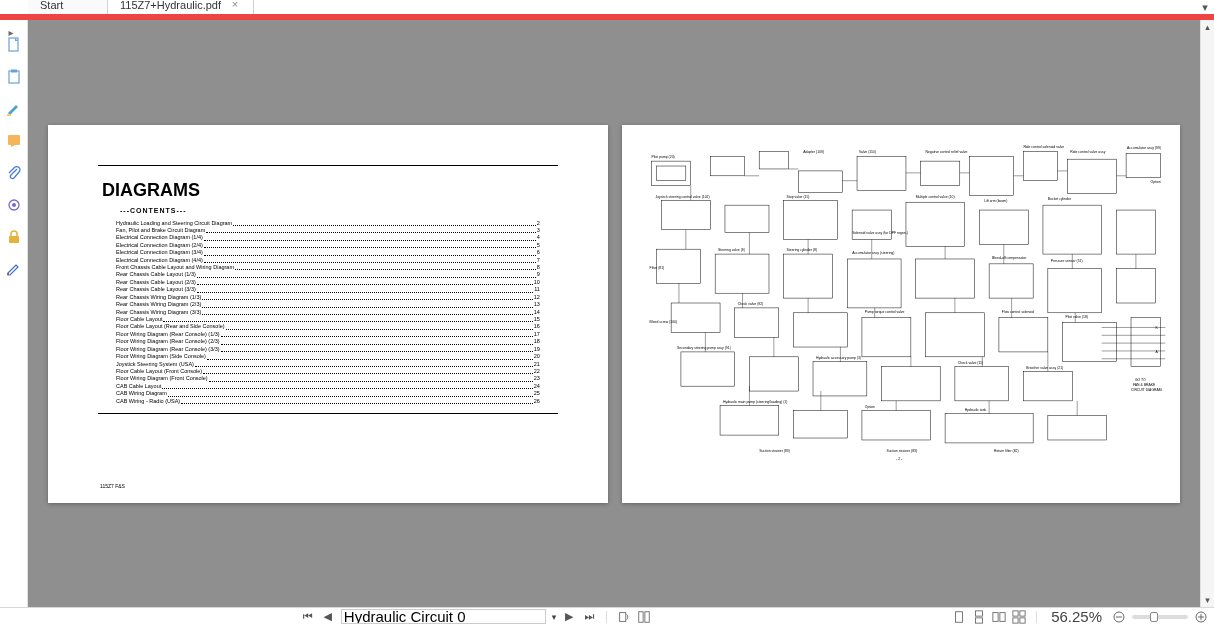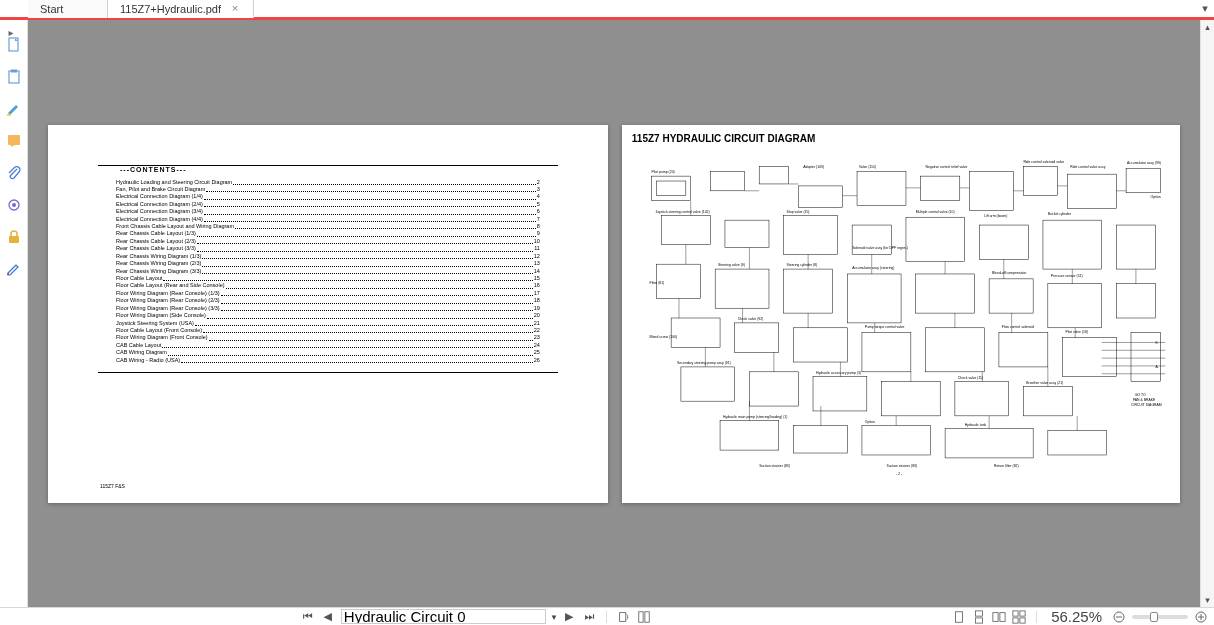--- a/index.html
+++ b/index.html
@@ -11,23 +11,23 @@
       height: 625px;
       overflow: hidden;
       display: flex;
       flex-direction: column;
       position: relative;
     }
     
     .tab-bar {
       height: 20px;
       background: #ffffff;
-      border-bottom: 3px solid #ef4444;
-      display: flex;
-      align-items: center;
+      border-bottom: 6px solid #ef4444;
+      display: flex;
+      align-items: flex-end;
       padding-left: 28px;
     }
     .tab {
       padding: 3px 12px;
       border-right: 1px solid #d0d0d0;
       border-top: 1px solid #e0e0e0;
       min-width: 80px;
       display: flex;
       align-items: center;
       gap: 8px;
@@ -303,20 +303,21 @@
           <path d="M2 12 L10 4 L12 6 L4 14 L2 14 Z" fill="none" stroke="#3a6fd0" stroke-width="1.2"></path>
           <path d="M2 14 L2 12" stroke="#c04040" stroke-width="1.5"></path>
         </svg>
     </div>
   </div>
 
   <div class="viewport">
 
     <div class="page page-1">
       <hr class="hr-top">
+      <div class="page-title">DIAGRAMS</div>
       <div class="contents-label">---CONTENTS---</div>
       <div class="toc" id="toc-list">
           <div class="toc-row">
             <span class="title">Hydraulic Loading and Steering Circuit Diagram</span>
             <span class="dots"></span>
             <span class="pg">2</span>
           </div>
           <div class="toc-row">
             <span class="title">Fan, Pilot and Brake Circuit Diagram</span>
             <span class="dots"></span>
@@ -436,21 +437,20 @@
             <span class="title">CAB Wiring - Radio (USA)</span>
             <span class="dots"></span>
             <span class="pg">26</span>
           </div>
         </div>
       <hr class="hr-bot">
       <div class="footer-model">115Z7 F&amp;S</div>
     </div>
 
     <div class="page page-2">
-      <div class="p2-title">115Z7 HYDRAULIC CIRCUIT DIAGRAM</div>
       <svg class="circuit-svg" viewBox="0 0 550 330">
 
         <rect x="20" y="20" width="40" height="25"></rect>
           <rect x="25" y="25" width="30" height="15"></rect>
         <rect x="80" y="15" width="35" height="20"></rect>
           <rect x="130" y="10" width="30" height="18"></rect>
         <rect x="170" y="30" width="45" height="22"></rect>
           <rect x="230" y="15" width="50" height="35"></rect>
         <rect x="295" y="20" width="40" height="25"></rect>
           <rect x="345" y="15" width="45" height="40"></rect>

